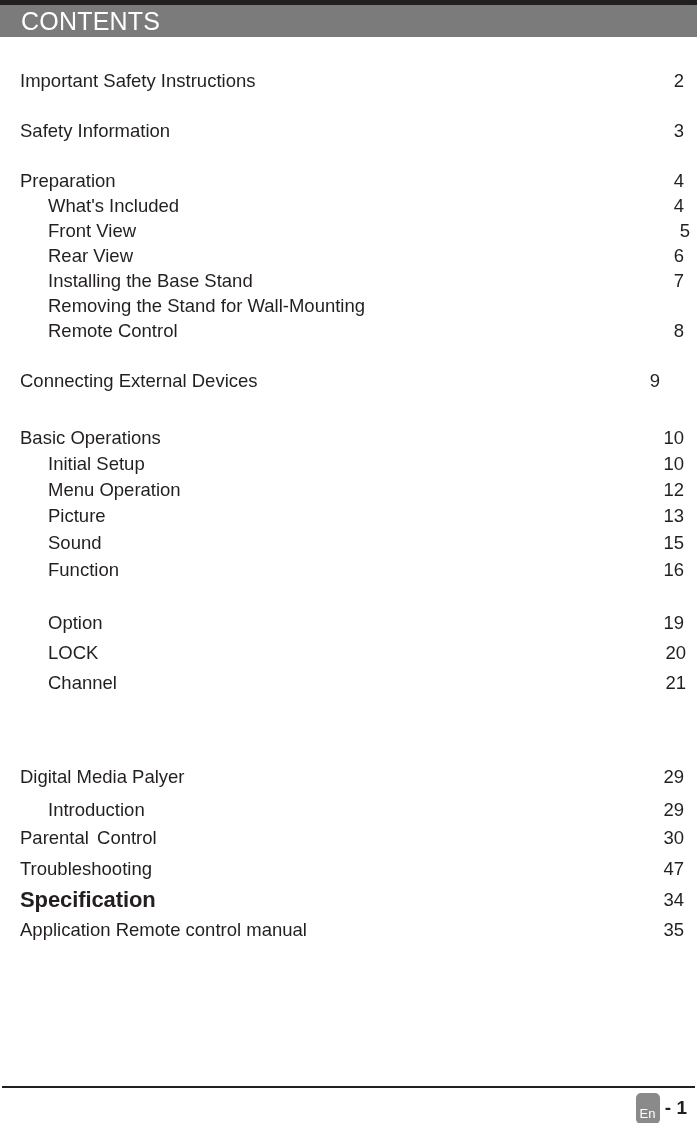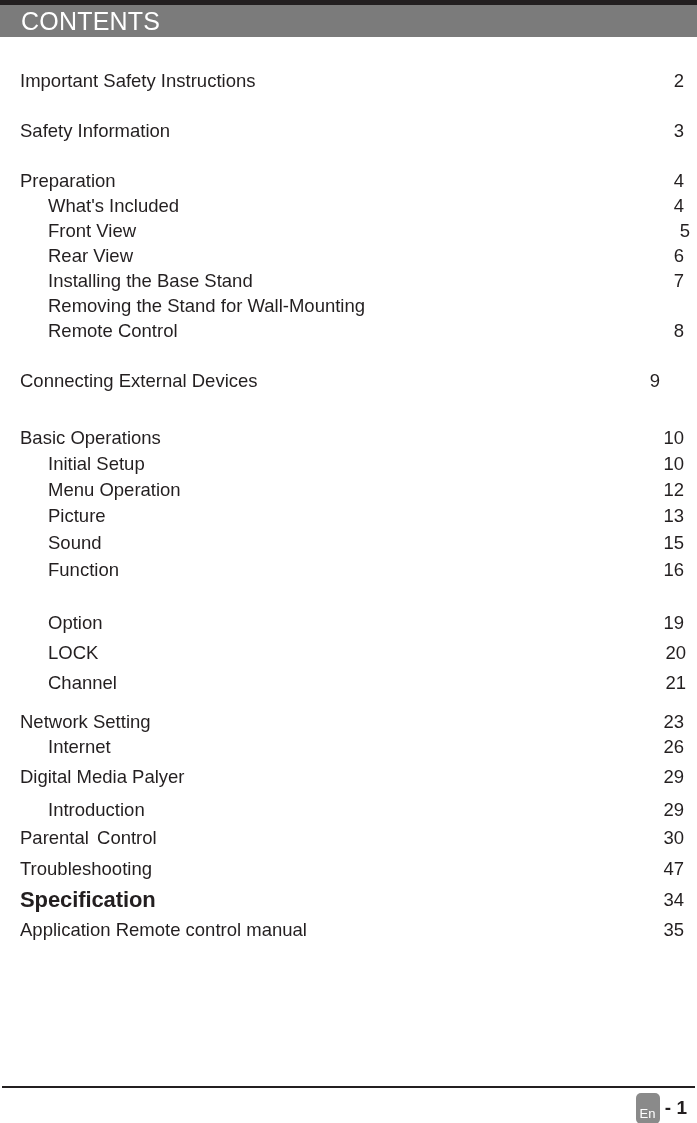--- a/index.html
+++ b/index.html
@@ -213,28 +213,20 @@
       <span class="toc-page">19</span>
     </div>
     <div class="toc-row level2 page-nudge" style="top: 642px;">
       <span class="toc-label">LOCK</span>
       <span class="toc-page">20</span>
     </div>
     <div class="toc-row level2 page-nudge" style="top: 672px;">
       <span class="toc-label">Channel</span>
       <span class="toc-page">21</span>
     </div>
-    <div class="toc-row level1" style="top: 711px;">
-      <span class="toc-label">Network Setting</span>
-      <span class="toc-page">23</span>
-    </div>
-    <div class="toc-row level2" style="top: 736px;">
-      <span class="toc-label">Internet</span>
-      <span class="toc-page">26</span>
-    </div>
     <div class="toc-row level1" style="top: 766px;">
       <span class="toc-label">Digital Media Palyer</span>
       <span class="toc-page">29</span>
     </div>
     <div class="toc-row level2" style="top: 799px;">
       <span class="toc-label">Introduction</span>
       <span class="toc-page">29</span>
     </div>
     <div class="toc-row level1 wide-gap" style="top: 827px;">
       <span class="toc-label">Parental Control</span>

